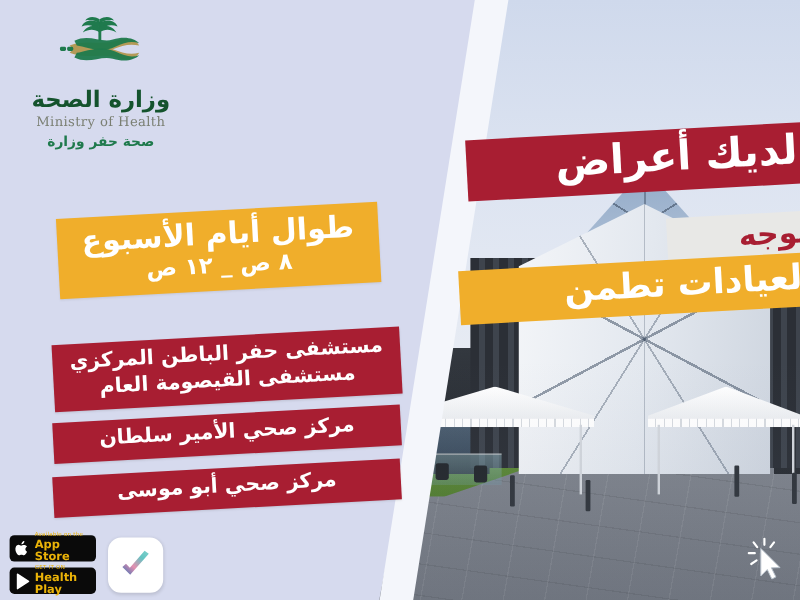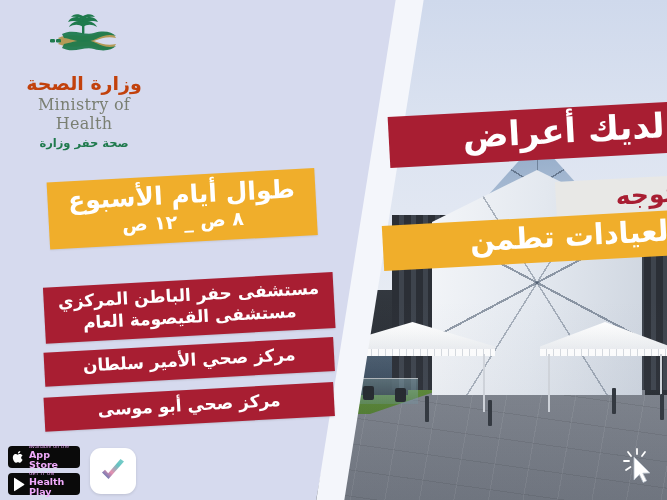--- a/index.html
+++ b/index.html
@@ -109,23 +109,23 @@
     clip-path:polygon(402px 0, 430px 0, 338px 580px, 310px 580px);
     box-shadow:0 0 10px rgba(0,0,0,.08);
   }
 
   
   .left-panel{ position:absolute; top:0; left:0; width:330px; height:500px; }
 
   
   .logo{ position:absolute; left:14px; top:12px; width:140px; }
   .logo-mark{ width:112px; height:62px; display:block; margin:0 auto; }
-  .logo-ar{ font-size:19px; color:#c2410c; text-align:center; margin-top:-2px;
+  .logo-ar{ font-size:19px; color:#14532d; text-align:center; margin-top:-2px;
      font-weight:bold; letter-spacing:.5px; direction:rtl; font-family:"DejaVu Sans",sans-serif;}
-  .logo-en{ font-size:16px; color:#7a7f72; text-align:center; letter-spacing:.3px;
+  .logo-en{ font-size:11px; color:#7a7f72; text-align:center; letter-spacing:.3px;
      font-family:"DejaVu Serif",serif; margin-top:1px;}
   .logo-sub{ font-size:11.5px; color:#1f7a4d; text-align:center; font-weight:bold;
      direction:rtl; margin-top:3px;}
 
   
   .hours{
     position:absolute; left:48px; top:168px; width:268px; padding:7px 10px 9px;
     background:#f0ae2b; color:#ffffff; direction:rtl; text-align:center;
     transform:rotate(-3.1deg); transform-origin:100% 50%;
     box-shadow:0 1px 2px rgba(0,0,0,.08);
@@ -143,21 +143,21 @@
   .fac1{ left:44px; top:272px; width:290px; transform:rotate(-3.1deg); }
   .fac2{ left:44px; top:337px; width:290px; transform:rotate(-3.1deg); }
   .fac3{ left:44px; top:382px; width:290px; transform:rotate(-3.1deg); }
 
   
   .badges{ position:absolute; left:8px; top:446px; width:200px; display:flex; align-items:center; gap:10px; }
   .badge-col{ display:flex; flex-direction:column; gap:5px; }
   .badge{ width:72px; height:22px; background:#0a0a0a; border-radius:4px;
      display:flex; align-items:center; gap:4px; padding:0 4px; }
   .badge .g{ flex:0 0 auto; }
-  .badge .txt{ color:#f0abfc; line-height:1; }
+  .badge .txt{ color:#eab308; line-height:1; }
   .badge .t1{ font-size:4.6px; letter-spacing:.2px; display:block; }
   .badge .t2{ font-size:9.5px; font-weight:bold; display:block; margin-top:1px; }
   .appicon{ width:46px; height:46px; background:#fff; border-radius:11px;
      display:flex; align-items:center; justify-content:center;
      box-shadow:0 1px 3px rgba(0,0,0,.12); }
 
   
   .hl-red{
     position:absolute; left:389px; top:117px; width:290px; padding:4px 14px 8px;
     background:#a81e32; color:#fff; direction:rtl; text-align:right;

